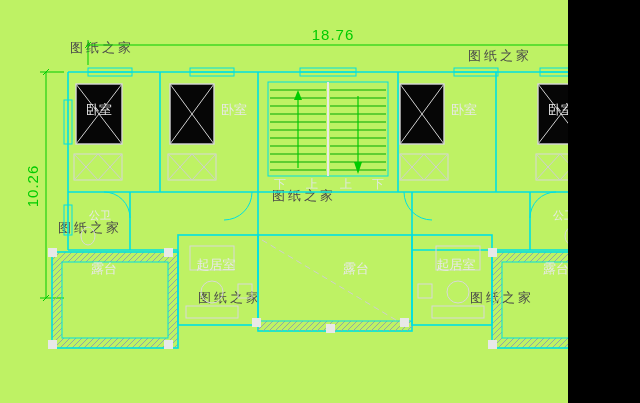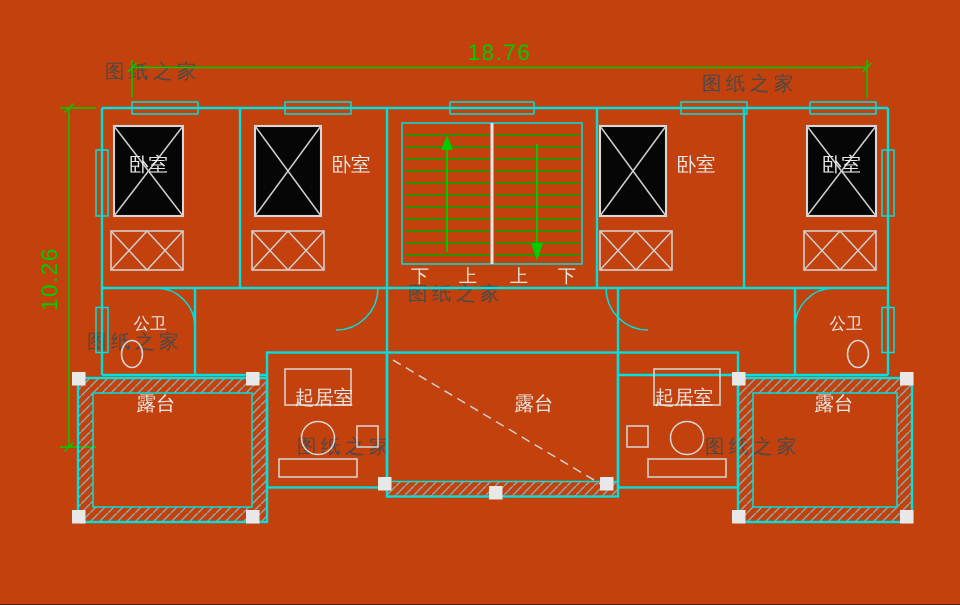--- a/index.html
+++ b/index.html
@@ -1,19 +1,19 @@
 <!DOCTYPE html>
 <html><head>
 <meta charset="utf-8">
 <style>
   html,body{margin:0;padding:0;background:#000;}
   .canvas{
     position:relative;
-    width:640px;height:403px;
-    background:#c2410c;
+    width:568px;height:403px;
+    background:#bef264;
     overflow:hidden;
     font-family:"Liberation Sans", sans-serif;
   }
   svg text{
     font-family:"Liberation Sans", sans-serif;
   }
   .room-label{fill:#e8e8e8;font-size:13px;}
   .small-label{fill:#e8e8e8;font-size:11px;}
   .stair-label{fill:#dfe8df;font-size:12px;}
   .dim-text{fill:#00cc00;font-size:15px;letter-spacing:1px;}

